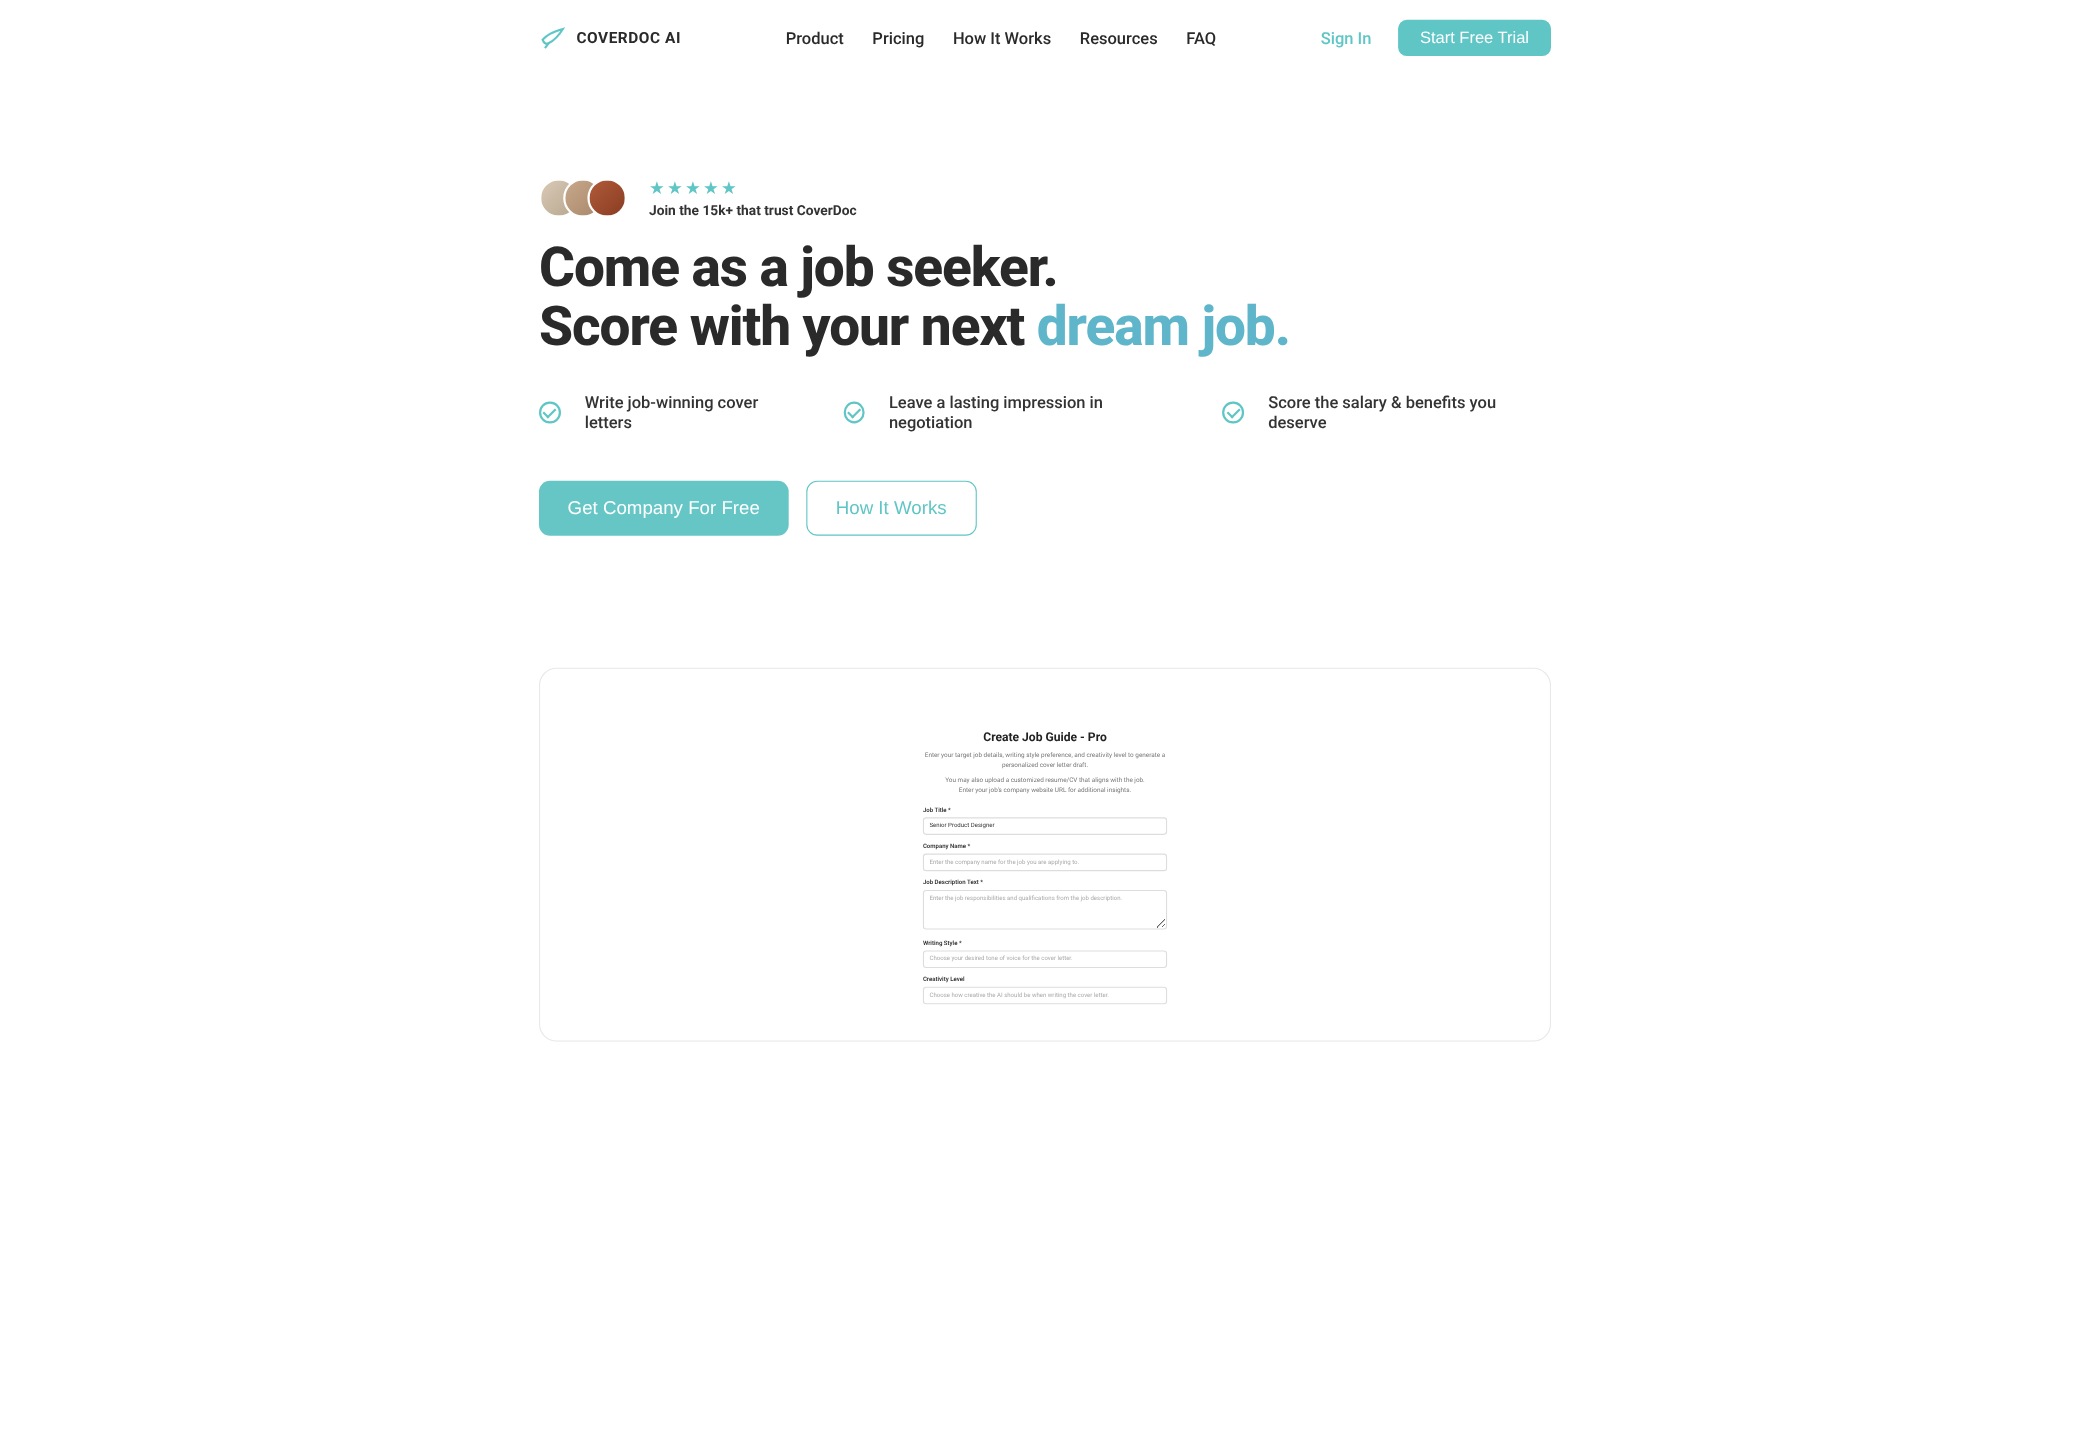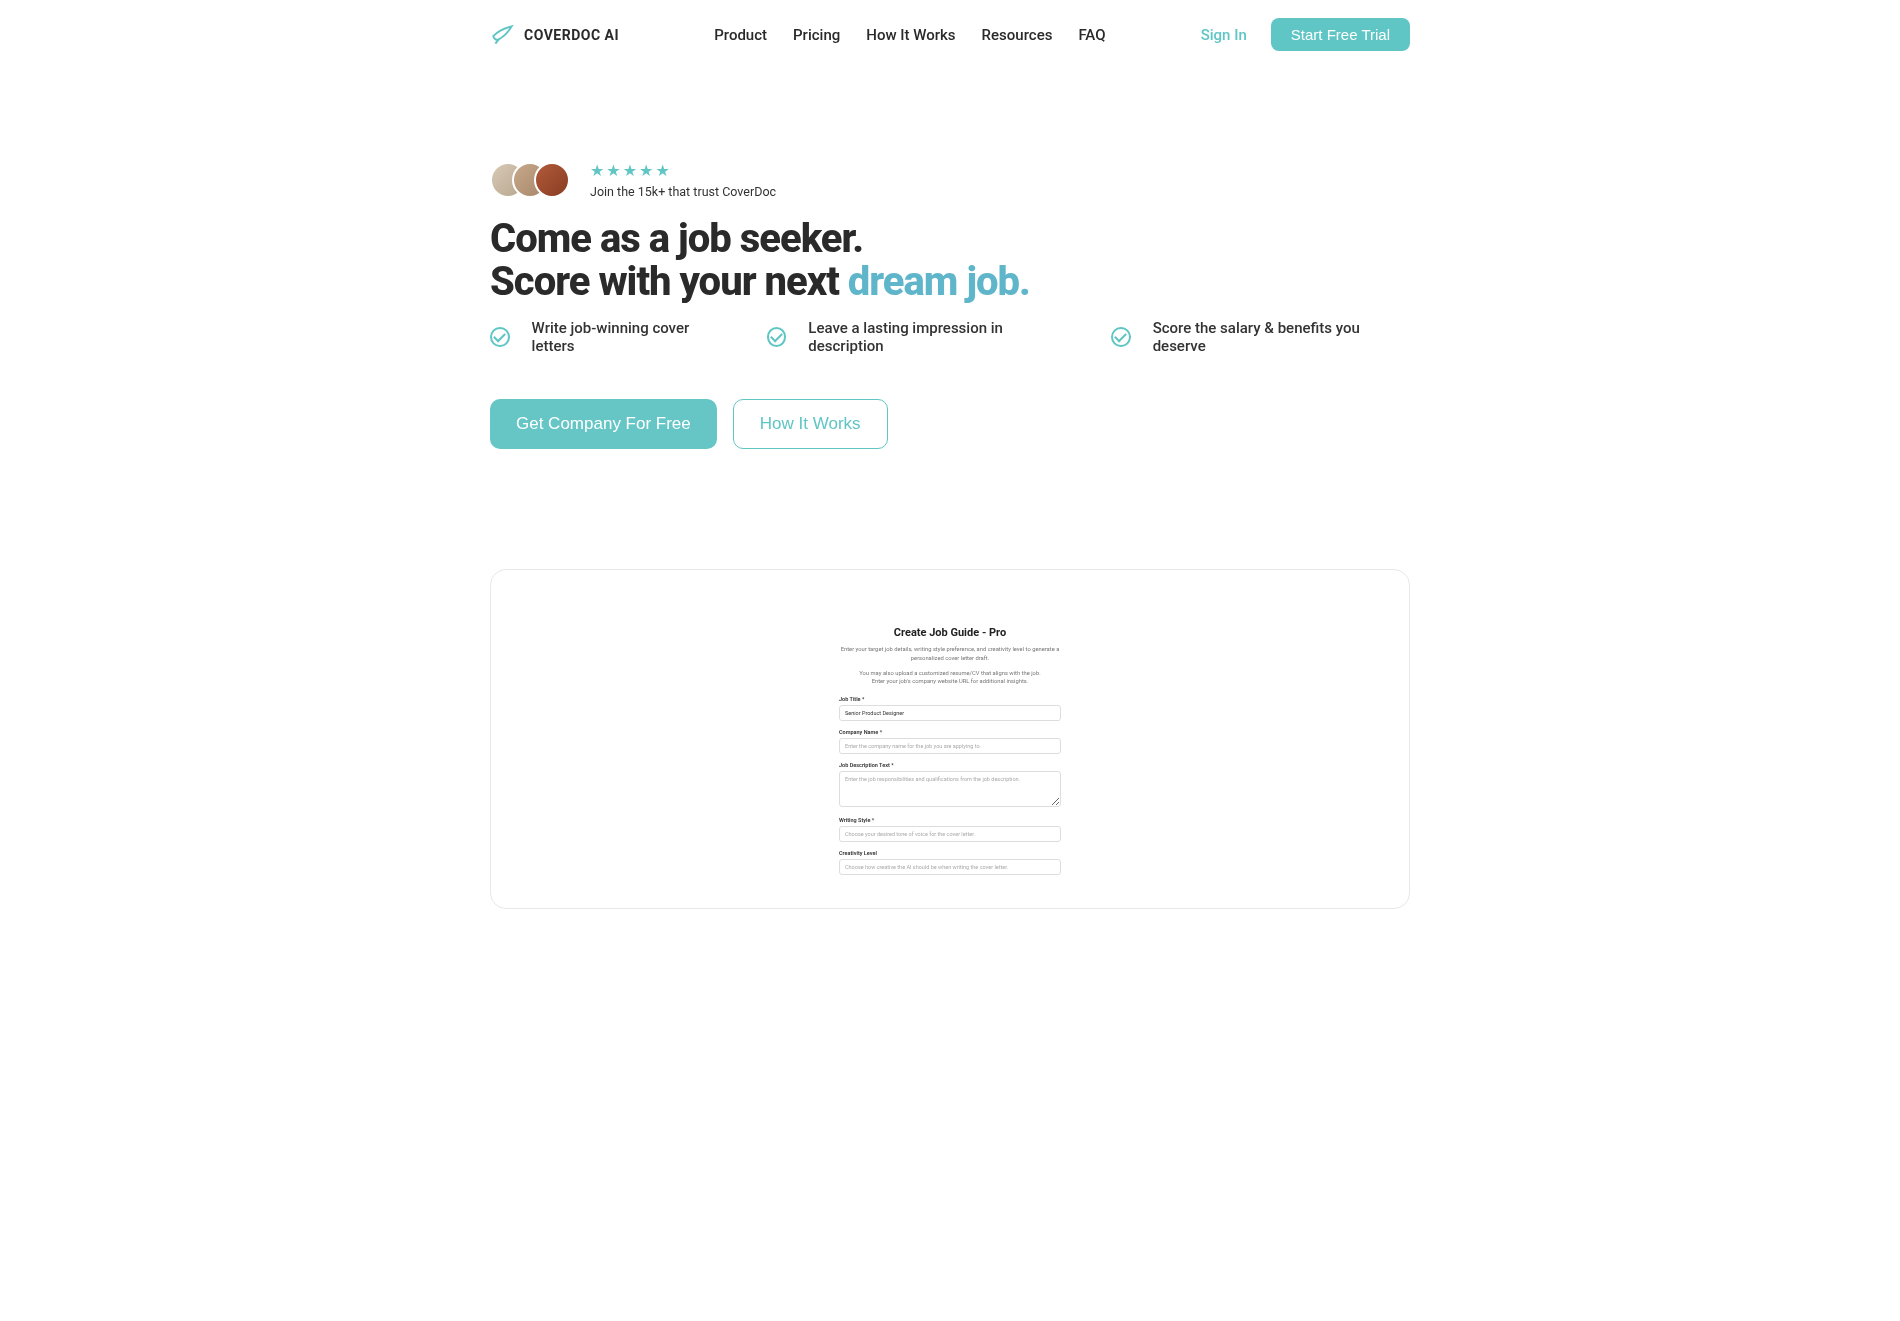--- a/index.html
+++ b/index.html
@@ -82,28 +82,28 @@
   border-radius: 50%;
   border: 2px solid #fff;
   display: inline-block;
 }
 .avatar:nth-child(1){ background: linear-gradient(135deg,#d8c9b6,#b8a78f); margin-left:0; }
 .avatar:nth-child(2){ background: linear-gradient(135deg,#c8a88a,#a8876a); margin-left:-14px; }
 .avatar:nth-child(3){ background: linear-gradient(135deg,#b05a3a,#8a3d22); margin-left:-14px; }
 .stars-wrap { display:flex; flex-direction:column; gap:4px; }
 .stars { display:flex; gap:2px; }
 .star { color:#5fc5c5; font-size:16px; }
-.trust-text { font-size:12.5px; font-weight:400; color:#333; }
+.trust-text { font-size:12.5px; font-weight:700; color:#333; }
 h1.hero-title {
-  font-size: 40px;
+  font-size: 50px;
   font-weight: 800;
   line-height: 1.08;
   color: #2a2a2a;
   letter-spacing: -1px;
-  margin-bottom: 16px;
+  margin-bottom: 32px;
 }
 h1.hero-title .accent { color: #5fb5c9; }
 .hero-sub {
   font-size: 19px;
   line-height: 1.55;
   color: #555;
   max-width: 760px;
   margin-bottom: 28px;
 }
 .features {
@@ -254,21 +254,21 @@
   </h1>
 
 
   <div class="features">
     <div class="feature">
       <span class="check-icon"></span>
       <span>Write job-winning cover letters</span>
     </div>
     <div class="feature">
       <span class="check-icon"></span>
-      <span>Leave a lasting impression in description</span>
+      <span>Leave a lasting impression in negotiation</span>
     </div>
     <div class="feature">
       <span class="check-icon"></span>
       <span>Score the salary &amp; benefits you deserve</span>
     </div>
   </div>
 
   <div class="cta-row">
     <button class="btn-lg primary">Get Company For Free</button>
     <button class="btn-lg secondary">How It Works</button>

